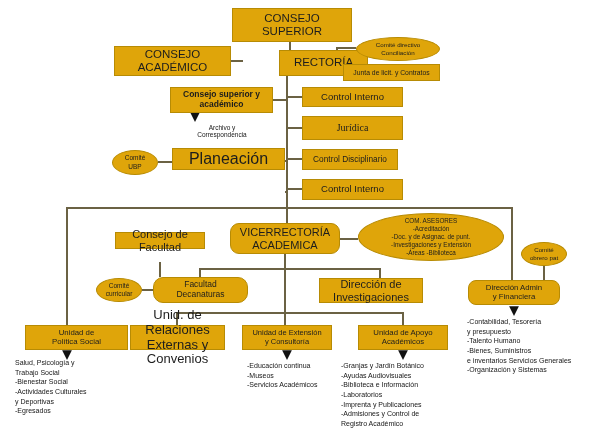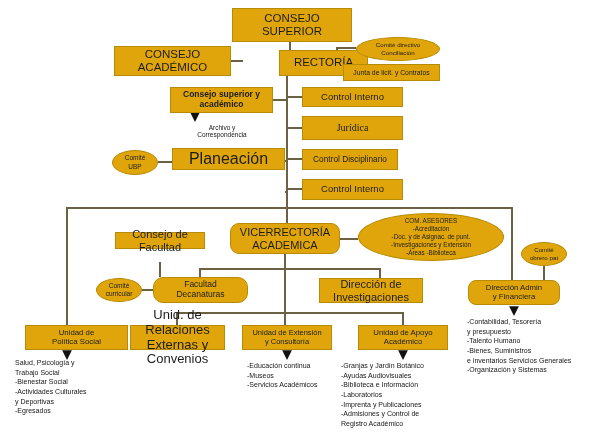--- a/index.html
+++ b/index.html
@@ -102,21 +102,21 @@
   <div class="box" style="left:468px;top:280px;width:92px;height:25px;font-size:7.8px;border-radius:8px;">Dirección Admin
 y Financiera</div>
 
   <div class="box" style="left:25px;top:325px;width:103px;height:25px;font-size:7.8px;">Unidad de
 Política Social</div>
   <div class="box" style="left:130px;top:325px;width:95px;height:25px;font-size:13px;">Unid. de Relaciones
 Externas y Convenios</div>
   <div class="box" style="left:242px;top:325px;width:90px;height:25px;font-size:7.5px;">Unidad de Extensión
 y Consultoría</div>
   <div class="box" style="left:358px;top:325px;width:90px;height:25px;font-size:7.8px;">Unidad de Apoyo
-Académico</div>
+Académicos</div>
 
   <div class="free left" style="left:15px;top:358px;width:115px;font-size:7px;">Salud, Psicología y
 Trabajo Social
 -Bienestar Social
 -Actividades Culturales
 y Deportivas
 -Egresados</div>
   <div class="free left" style="left:247px;top:361px;width:105px;font-size:7px;">-Educación continua
 -Museos
 -Servicios Académicos</div>

